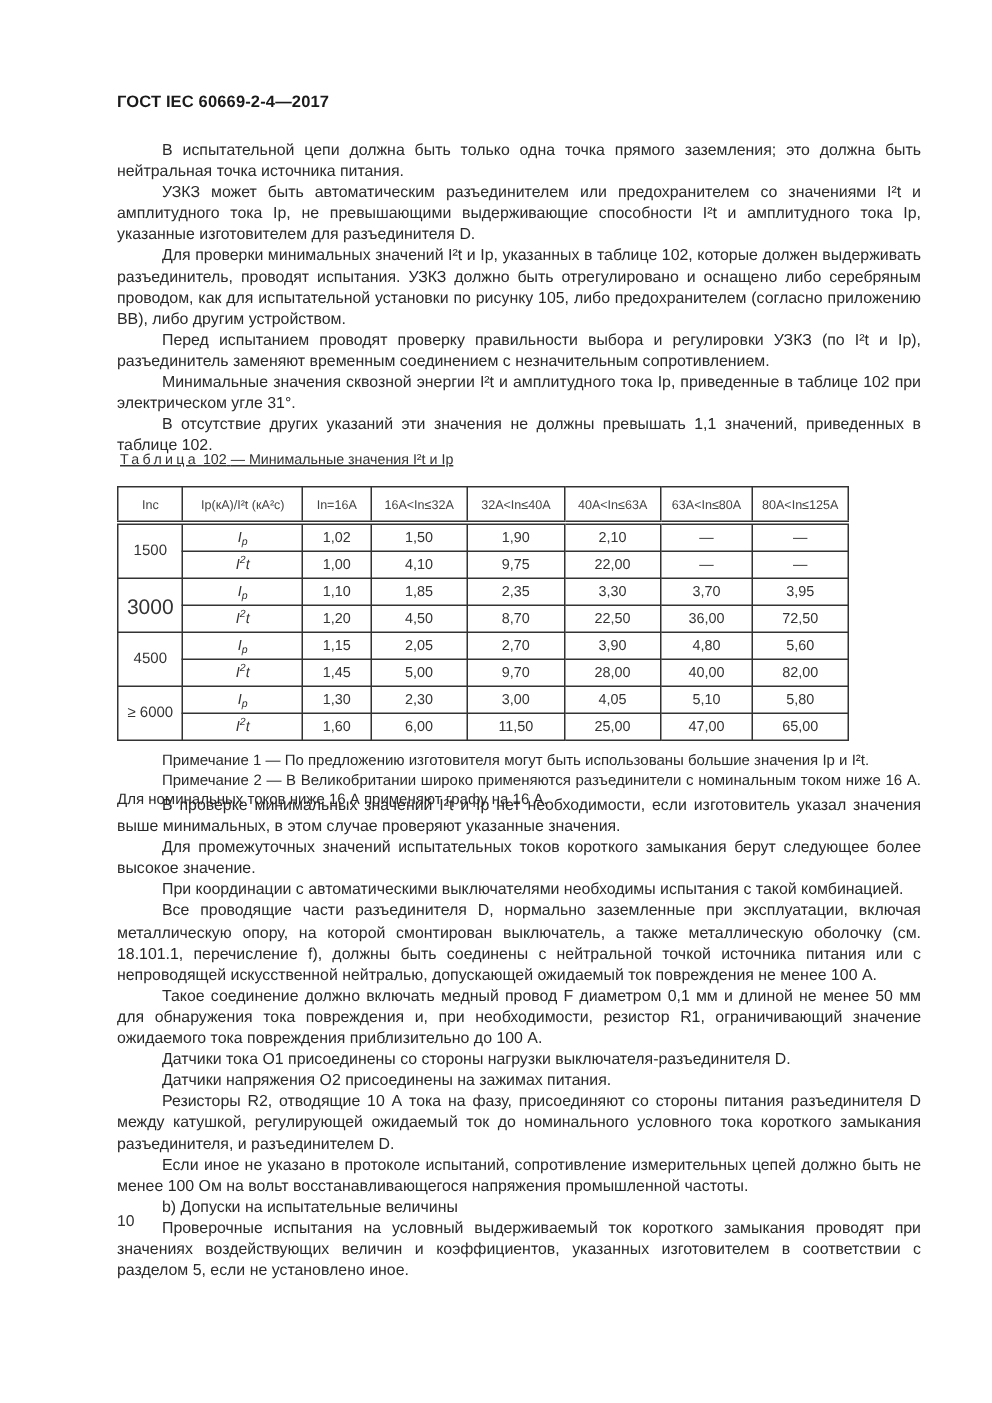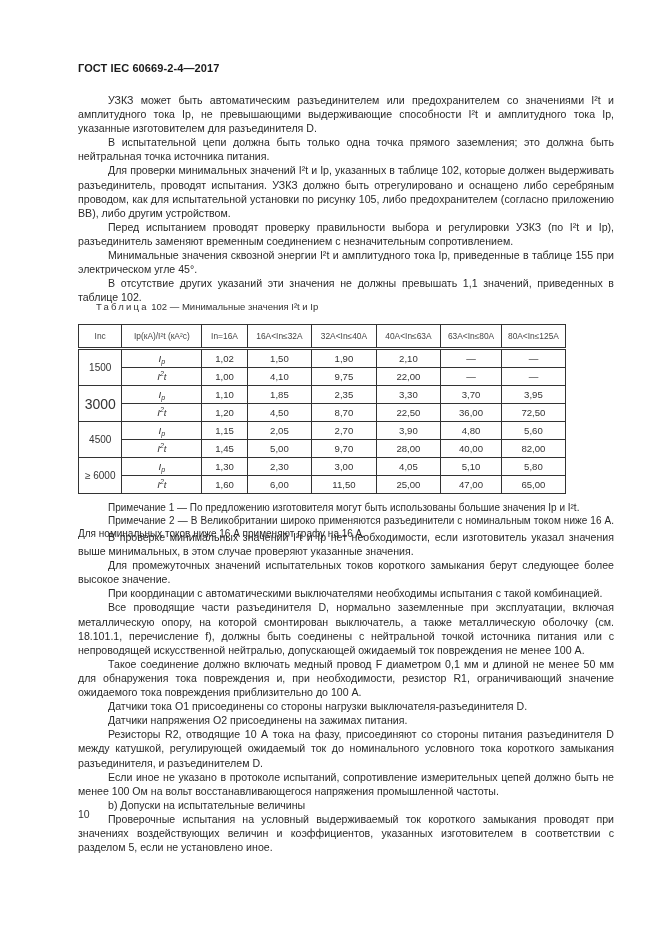--- a/index.html
+++ b/index.html
@@ -5,42 +5,42 @@
   html, body { margin:0; padding:0; background:#ffffff; }
   body { width:661px; height:935px; position:relative; overflow:hidden;
          font-family:"Liberation Sans", sans-serif; color:#222; }
   .page { position:absolute; left:0; top:0; width:661px; height:935px; }
   .hdr { position:absolute; left:78px; top:62px; font-size:11px; font-weight:bold; color:#1a1a1a; letter-spacing:0.1px; }
   .body { position:absolute; left:78px; width:536px; font-size:10.6px; line-height:14.1px; text-align:justify; color:#2a2a2a; }
   .p { margin:0; text-indent:30px; }
   sub { font-size:7px; vertical-align:-2px; line-height:0; }
   sup { font-size:7px; vertical-align:4px; line-height:0; }
   .spaced { letter-spacing:2.2px; }
-  .caption { position:absolute; left:96px; top:301px; font-size:9.5px; color:#333; }
+  .caption { position:absolute; left:80px; top:301px; font-size:9.5px; color:#333;text-decoration:underline; }
   table.t { position:absolute; left:78px; top:324px; width:488px; border-collapse:collapse; font-size:9.6px; color:#333; }
   table.t td, table.t th { border:1px solid #333; text-align:center; padding:0; font-weight:normal; }
   table.t th { height:22px; font-size:8.4px; color:#444; }
   table.t thead tr th { border-bottom:3px double #333; }
   table.t td { height:17px; }
   .note { position:absolute; left:78px; width:536px; font-size:10px; line-height:12.8px; color:#2a2a2a; text-align:justify; }
   .pg { position:absolute; left:78px; top:808px; font-size:10.5px; color:#333; }
 </style>
 </head>
 <body>
 
 <div class="page">
 
   <div class="hdr">ГОСТ IEC 60669-2-4—2017</div>
 
   <div class="body" style="top:93px;">
+    <p class="p">В испытательной цепи должна быть только одна точка прямого заземления; это должна быть нейтральная точка источника питания.</p>
     <p class="p">УЗКЗ может быть автоматическим разъединителем или предохранителем со значениями I²t и амплитудного тока Iр, не превышающими выдерживающие способности I²t и амплитудного тока Iр, указанные изготовителем для разъединителя D.</p>
-    <p class="p">В испытательной цепи должна быть только одна точка прямого заземления; это должна быть нейтральная точка источника питания.</p>
     <p class="p">Для проверки минимальных значений I²t и Iр, указанных в таблице 102, которые должен выдерживать разъединитель, проводят испытания. УЗКЗ должно быть отрегулировано и оснащено либо серебряным проводом, как для испытательной установки по рисунку 105, либо предохранителем (согласно приложению ВВ), либо другим устройством.</p>
     <p class="p">Перед испытанием проводят проверку правильности выбора и регулировки УЗКЗ (по I²t и Iр), разъединитель заменяют временным соединением с незначительным сопротивлением.</p>
-    <p class="p">Минимальные значения сквозной энергии I²t и амплитудного тока Iр, приведенные в таблице 155 при электрическом угле 45°.</p>
+    <p class="p">Минимальные значения сквозной энергии I²t и амплитудного тока Iр, приведенные в таблице 102 при электрическом угле 31°.</p>
     <p class="p">В отсутствие других указаний эти значения не должны превышать 1,1 значений, приведенных в таблице 102.</p>
   </div>
 
   <div class="caption">
     <span class="spaced">Таблица</span>
     <span>102</span>
     <span>— Минимальные значения I²t и Iр</span>
   </div>
 
   <table class="t">

